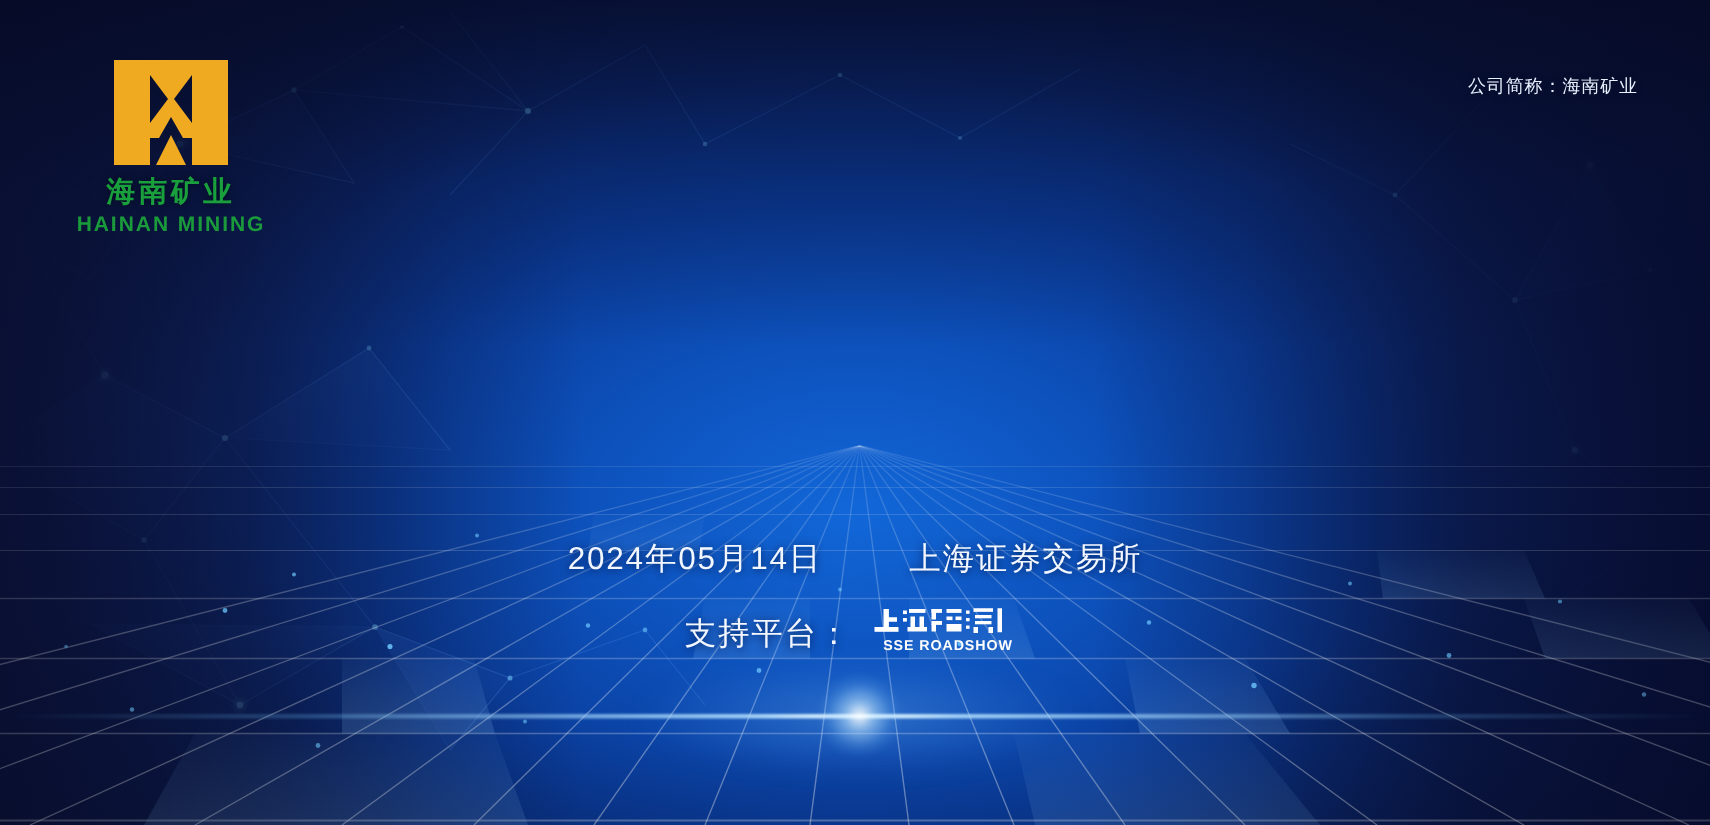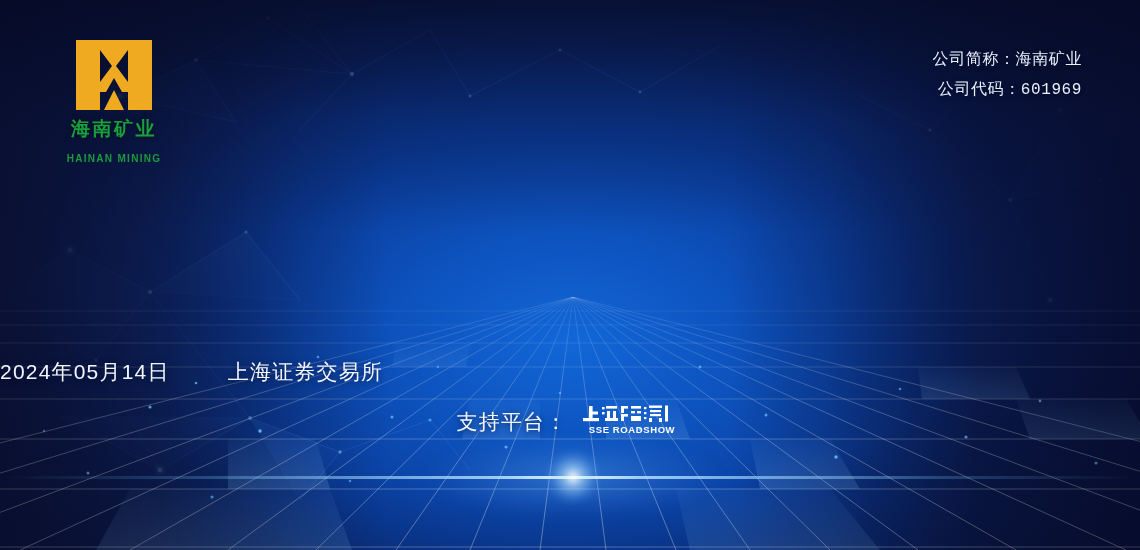--- a/index.html
+++ b/index.html
@@ -62,51 +62,50 @@
 
   
   .logo{position:absolute;left:44px;top:36px;width:140px;text-align:center;}
   .logo-mark{width:88px;height:78px;display:block;margin:0 auto;}
   .logo-cn{
     margin-top:5px;color:#19a03c;font-size:19px;font-weight:700;
     letter-spacing:2.5px;line-height:1.05;white-space:nowrap;
     text-shadow:0 0 5px rgba(0,0,0,0.5);
   }
   .logo-en{
-    margin-top:14px;color:#1b9a3c;font-size:10px;font-weight:700;
+    margin-top:2px;color:#1b9a3c;font-size:14px;font-weight:700;
     letter-spacing:1.3px;white-space:nowrap;
   }
 
   
   .corp{
-    position:absolute;right:58px;top:46px;text-align:right;
-    color:#e8f1ff;font-size:16px;line-height:1.85;
+    position:absolute;right:48px;top:46px;text-align:right;
+    color:#e8f1ff;font-size:12px;line-height:1.85;
     letter-spacing:0.6px;white-space:nowrap;
     text-shadow:0 1px 4px rgba(0,10,40,0.8);
-    font-family:Liberation Mono, monospace;
   }
 
   
   .title-wrap{position:absolute;left:0;top:142px;width:100%;text-align:center;}
   .title-1{
     color:#ffffff;font-size:45px;font-weight:700;
     letter-spacing:6px;line-height:1.12;
     text-shadow:0 2px 10px rgba(0,20,70,0.75), 0 0 2px rgba(255,255,255,0.35);
   }
   .title-2{
     margin-top:6px;
     color:#ffffff;font-size:68px;font-weight:700;
     letter-spacing:2px;line-height:1.15;
     transform:scaleX(0.97);
     text-shadow:0 3px 14px rgba(0,18,70,0.85), 0 0 3px rgba(255,255,255,0.30);
   }
 
   
   .meta{
-    position:absolute;left:0;top:358px;width:100%;
+    position:absolute;left:0;top:358px;width:100%;text-align:center;
     color:#f2f7ff;font-size:21px;letter-spacing:1.2px;
     text-shadow:0 1px 6px rgba(0,15,55,0.8);
   }
   .meta .gap{display:inline-block;width:44px;}
 
   .platform{
     position:absolute;left:0;top:402px;width:100%;
     display:flex;align-items:flex-end;justify-content:center;gap:12px;
   }
   .platform-label{
@@ -296,21 +295,20 @@
       <path d="M58,4 H82 V74 H58 Z" fill="#efaa22"></path>
       <path d="M30,4 H58 V14 L46,30 L58,46 V56 L52,56 L44,42 L36,56 L30,56 V46 L42,30 L30,14 Z" fill="#efaa22"></path>
       <path d="M34,74 L44,54 L54,74 Z" fill="#efaa22"></path>
     </svg>
     <div class="logo-cn">海南矿业</div>
     <div class="logo-en">HAINAN MINING</div>
   </div>
 
   <div class="corp">
     <div>公司简称：海南矿业</div>
-    <div>公司代码：601969</div>
   </div>
 
 
   <div class="meta">
     <span>2024年05月14日</span>
     <span class="gap"></span>
     <span>上海证券交易所</span>
   </div>
 
   <div class="platform">

